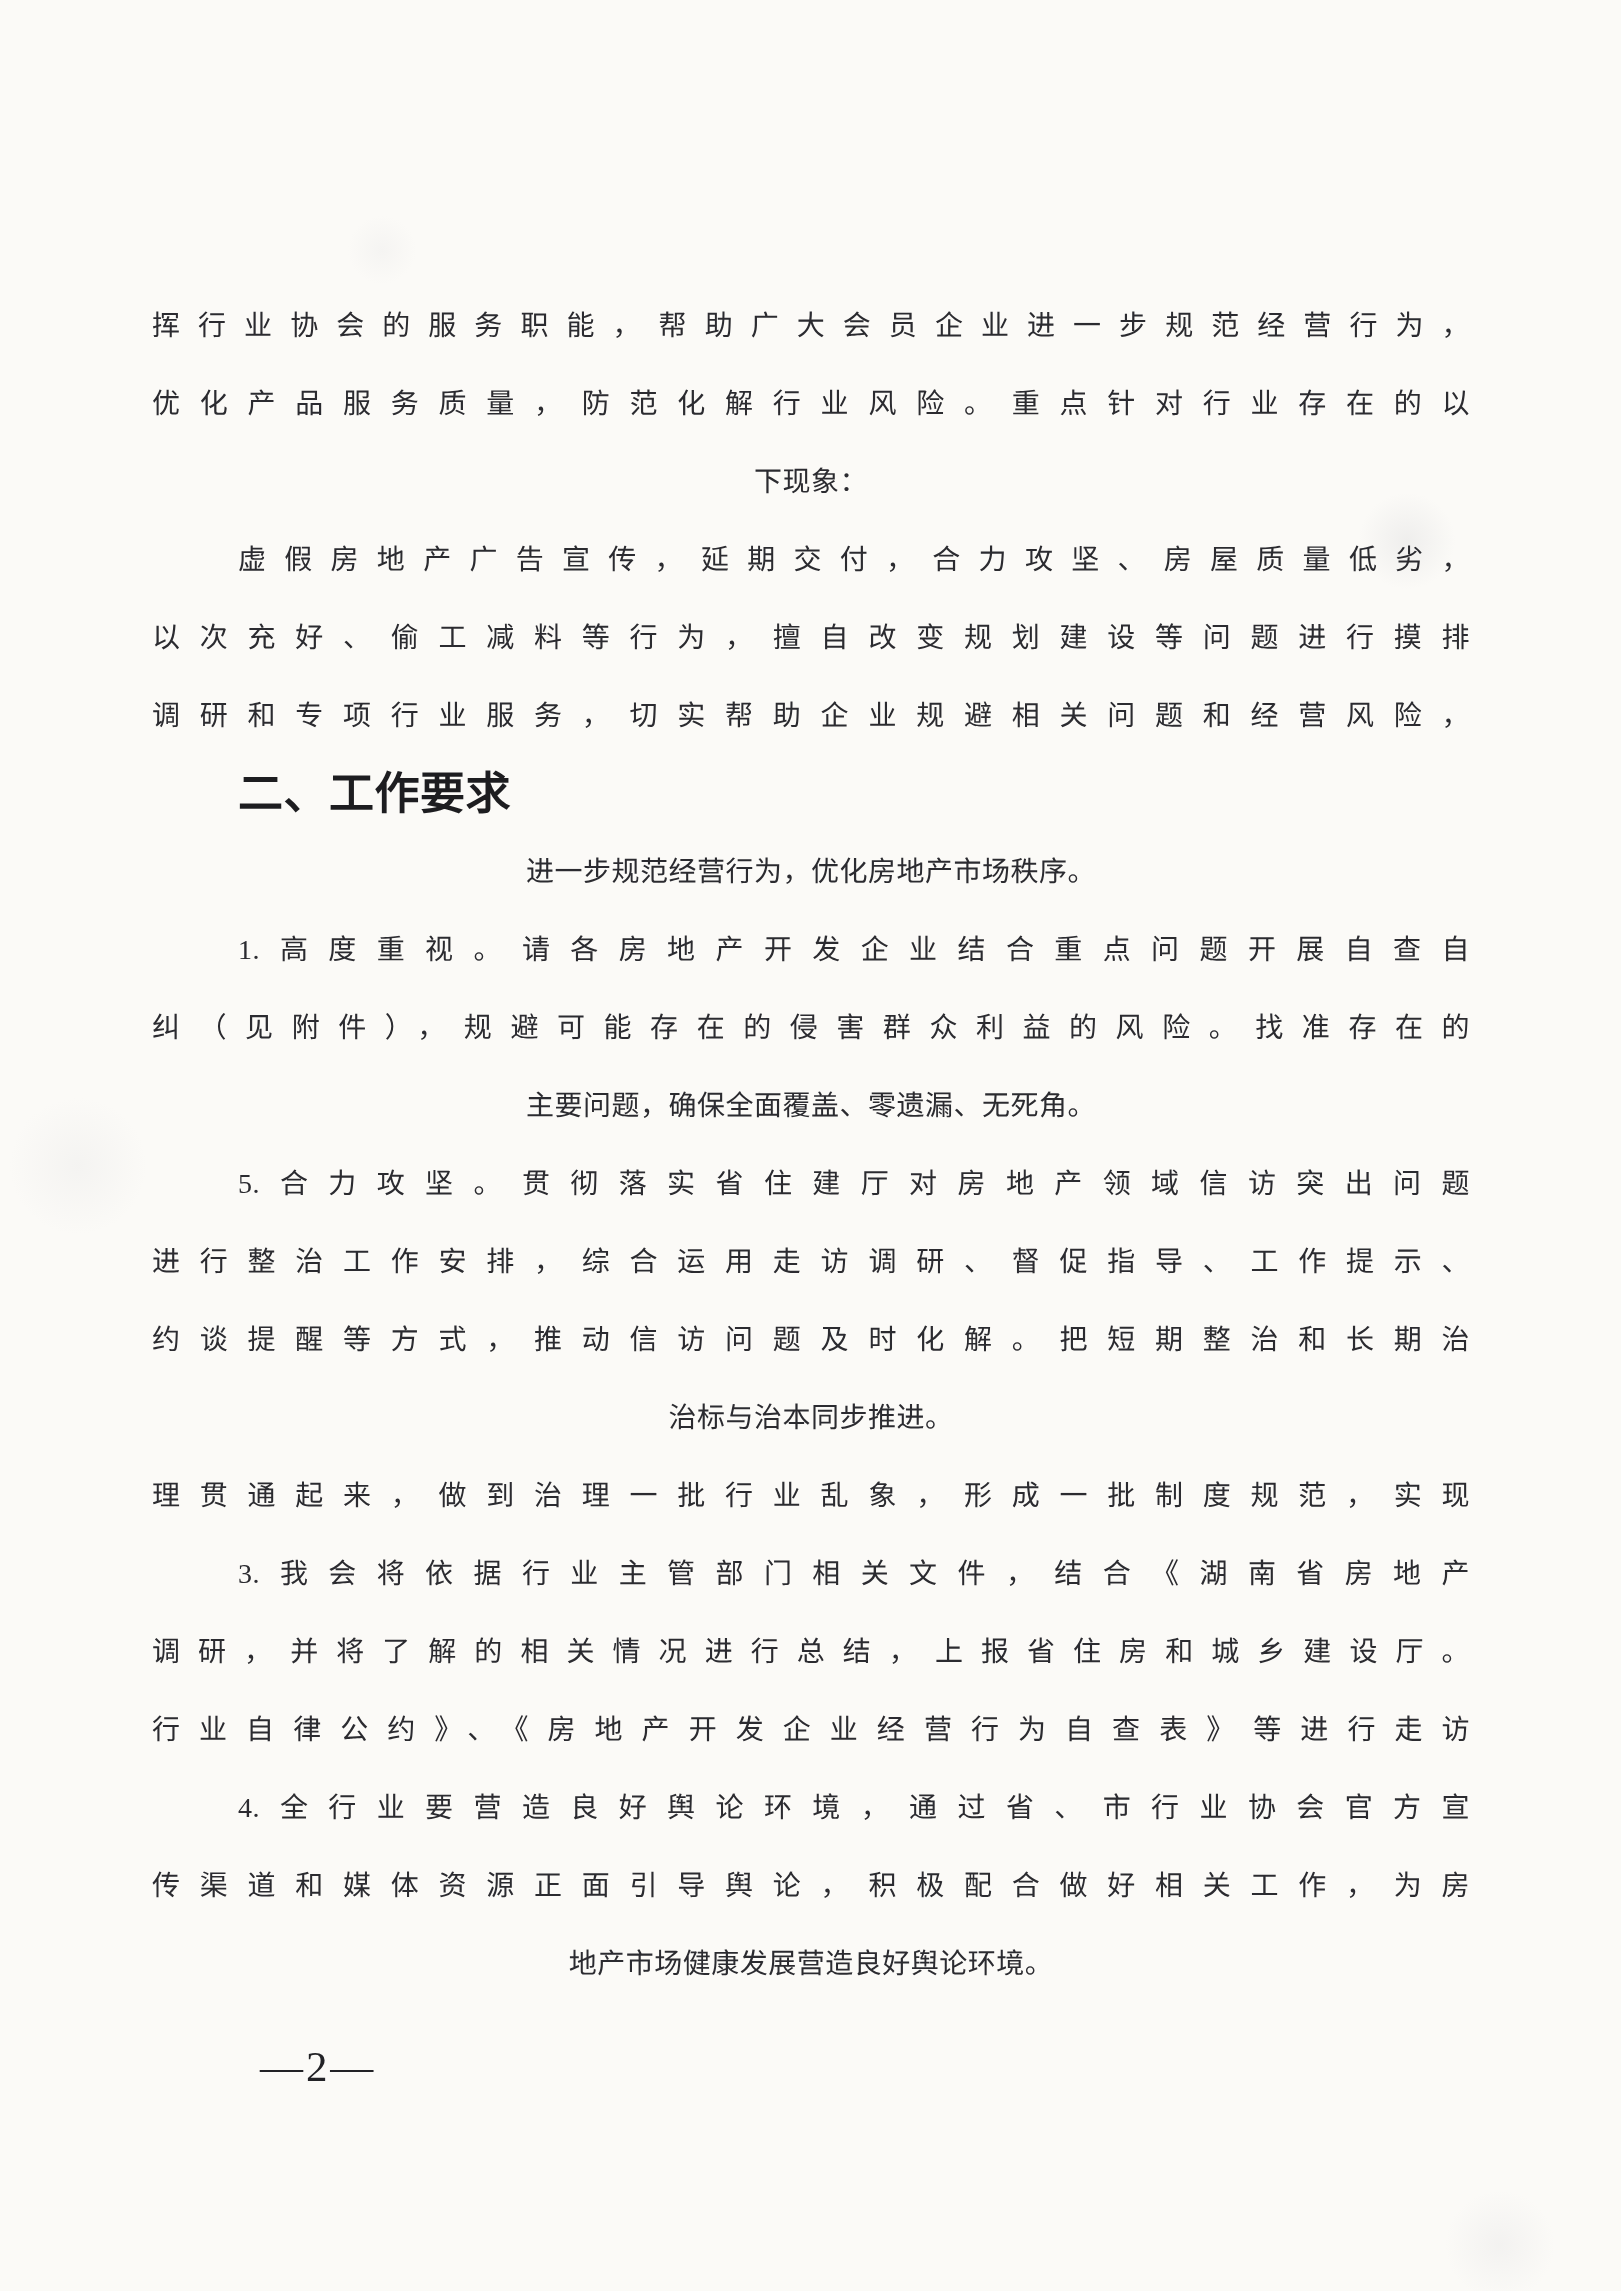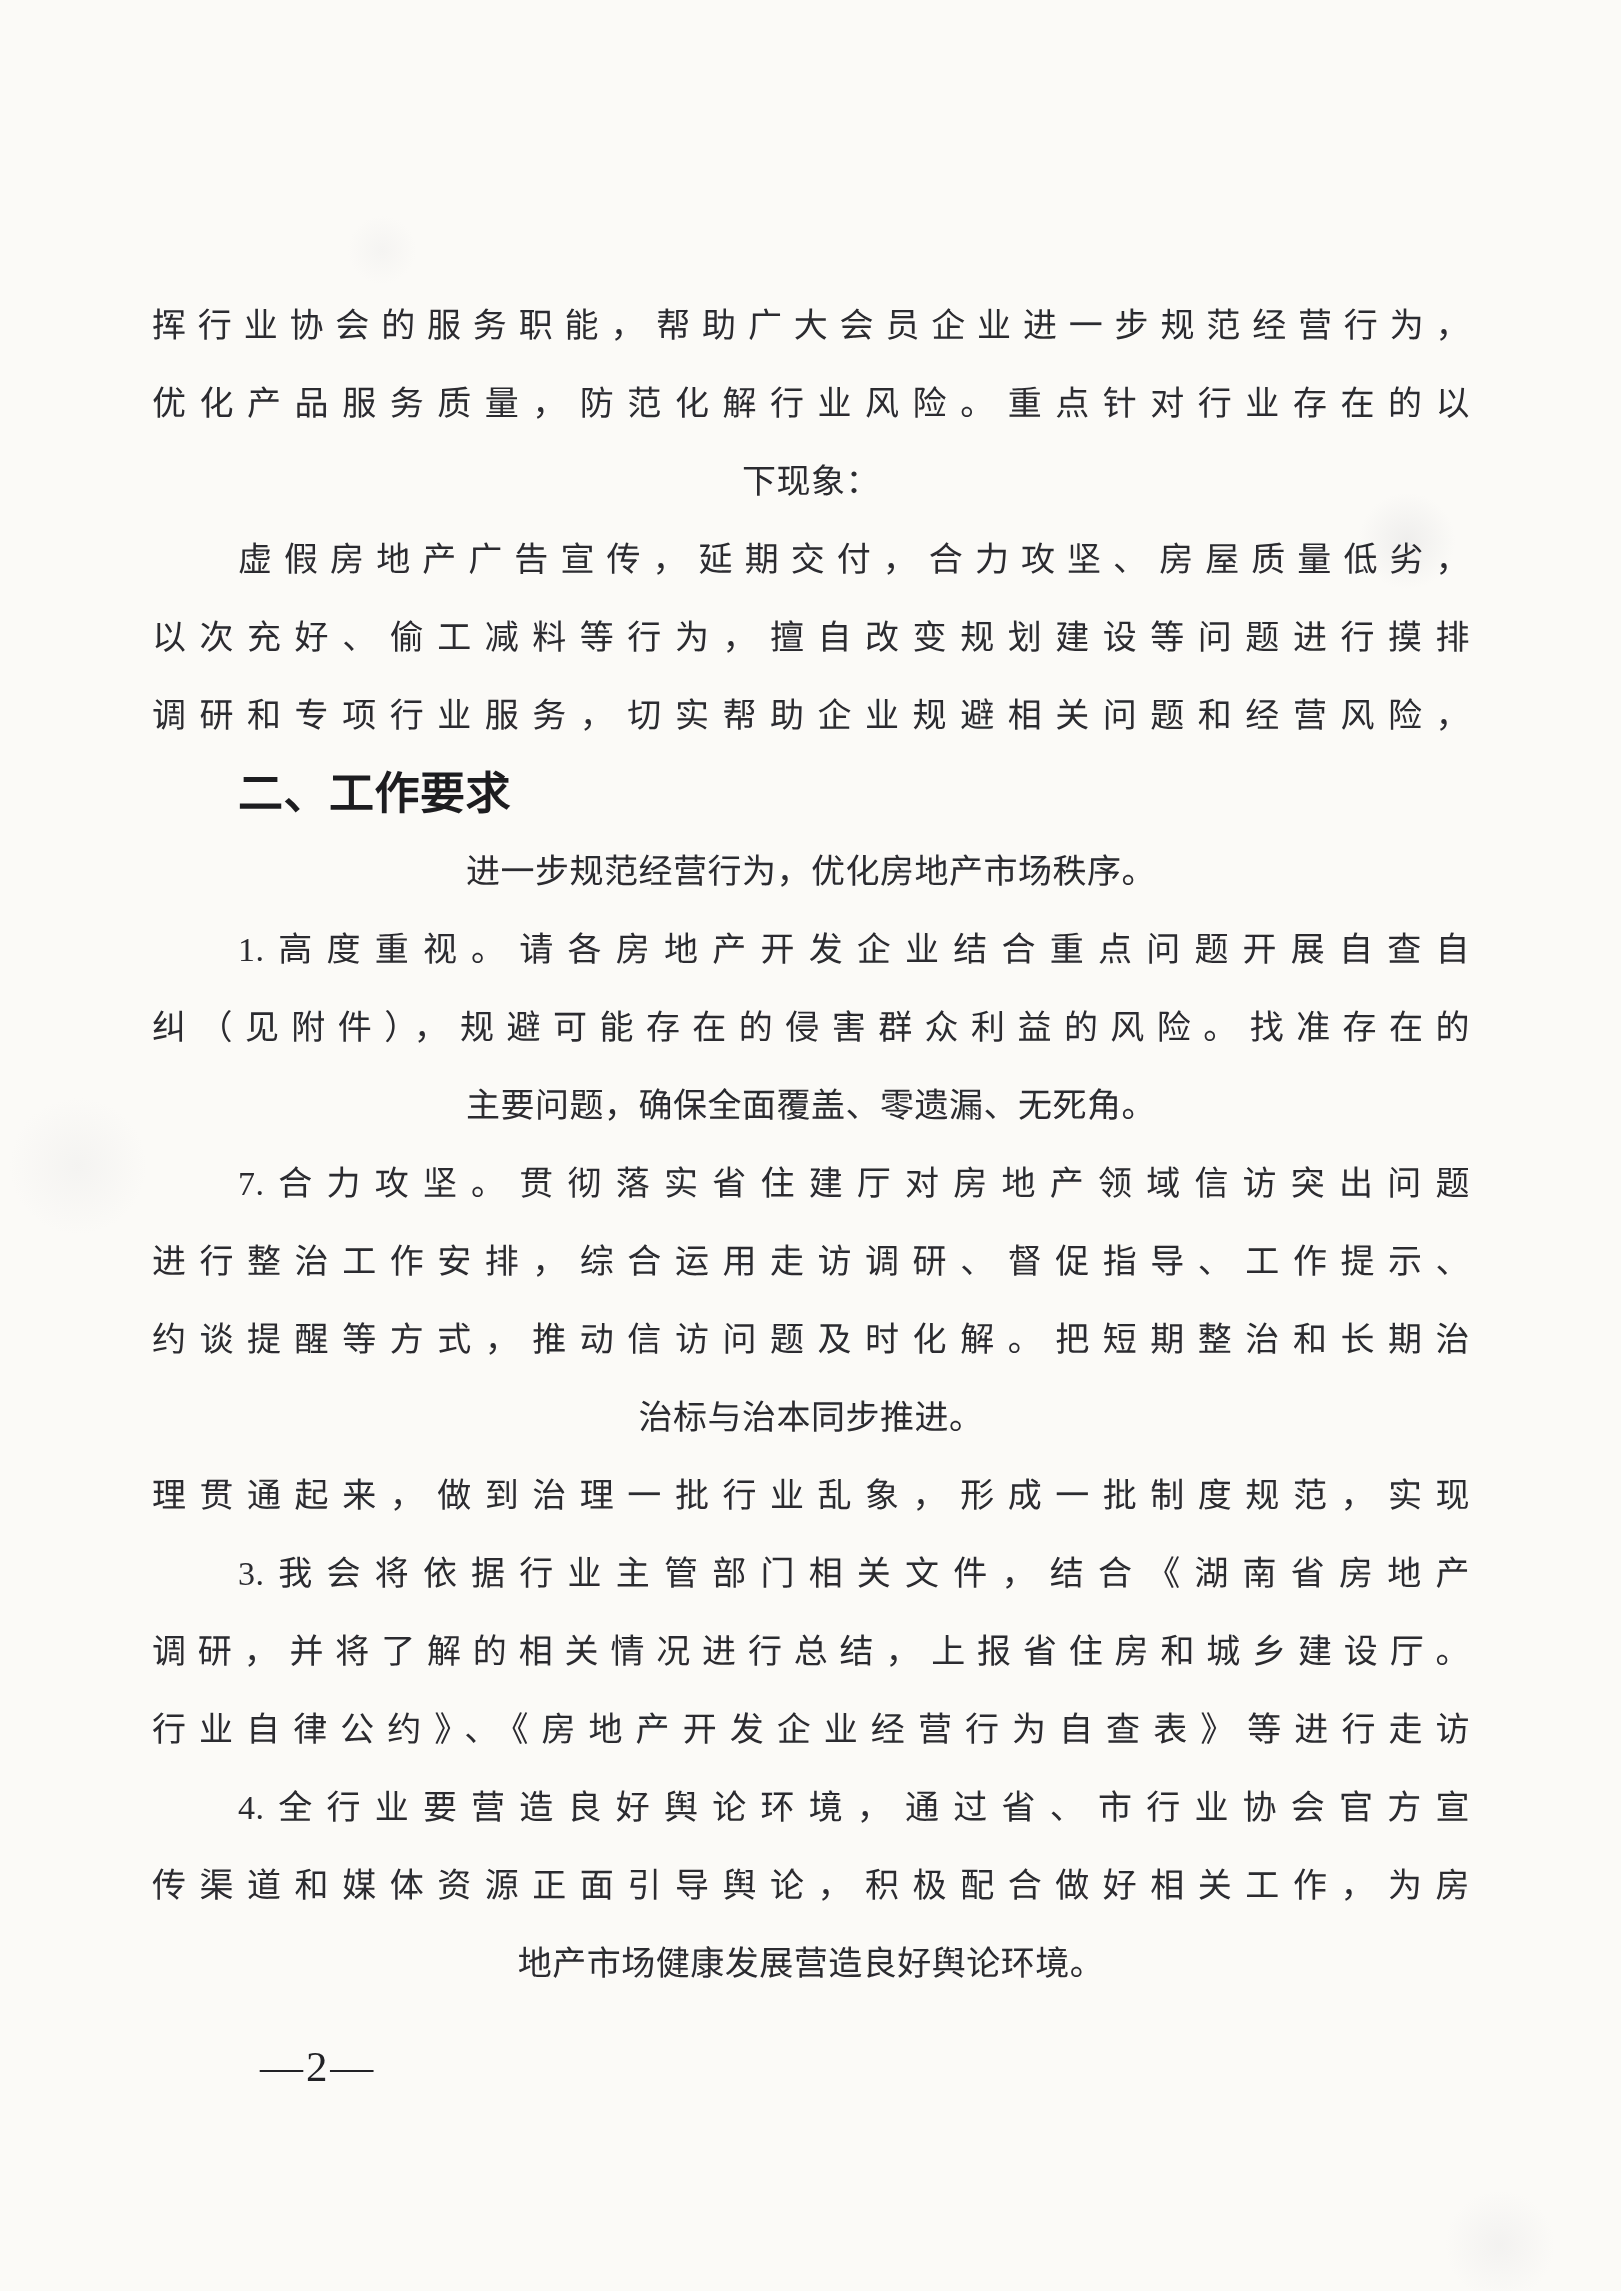--- a/index.html
+++ b/index.html
@@ -19,21 +19,21 @@
   }
   .document-body {
     position: absolute;
     left: 152px;
     top: 287px;
     width: 1318px;
   }
   .line {
     height: 78px;
     line-height: 78px;
-    font-size: 34px;
+    font-size: 28px;
     letter-spacing: 0.5px;
     white-space: normal;
     overflow: hidden;
   }
   .full {
     text-align: justify;
     text-align-last: justify;
   }
   .end {
     text-align: center;
@@ -68,21 +68,21 @@
   <div class="line full">优化产品服务质量，防范化解行业风险。重点针对行业存在的以</div>
   <div class="line end">下现象：</div>
   <div class="line full indent">虚假房地产广告宣传，延期交付，合力攻坚、房屋质量低劣，</div>
   <div class="line full">以次充好、偷工减料等行为，擅自改变规划建设等问题进行摸排</div>
   <div class="line full">调研和专项行业服务，切实帮助企业规避相关问题和经营风险，</div>
   <div class="line heading">二、工作要求</div>
   <div class="line end">进一步规范经营行为，优化房地产市场秩序。</div>
   <div class="line full indent">1.高度重视。请各房地产开发企业结合重点问题开展自查自</div>
   <div class="line full">纠（见附件），规避可能存在的侵害群众利益的风险。找准存在的</div>
   <div class="line end">主要问题，确保全面覆盖、零遗漏、无死角。</div>
-  <div class="line full indent">7.合力攻坚。贯彻落实省住建厅对房地产领域信访突出问题</div>
+  <div class="line full indent">5.合力攻坚。贯彻落实省住建厅对房地产领域信访突出问题</div>
   <div class="line full">进行整治工作安排，综合运用走访调研、督促指导、工作提示、</div>
   <div class="line full">约谈提醒等方式，推动信访问题及时化解。把短期整治和长期治</div>
   <div class="line end">治标与治本同步推进。</div>
   <div class="line full">理贯通起来，做到治理一批行业乱象，形成一批制度规范，实现</div>
   <div class="line full indent">3.我会将依据行业主管部门相关文件，结合《湖南省房地产</div>
   <div class="line full">调研，并将了解的相关情况进行总结，上报省住房和城乡建设厅。</div>
   <div class="line full">行业自律公约》、《房地产开发企业经营行为自查表》等进行走访</div>
   <div class="line full indent">4.全行业要营造良好舆论环境，通过省、市行业协会官方宣</div>
   <div class="line full">传渠道和媒体资源正面引导舆论，积极配合做好相关工作，为房</div>
   <div class="line end">地产市场健康发展营造良好舆论环境。</div>

